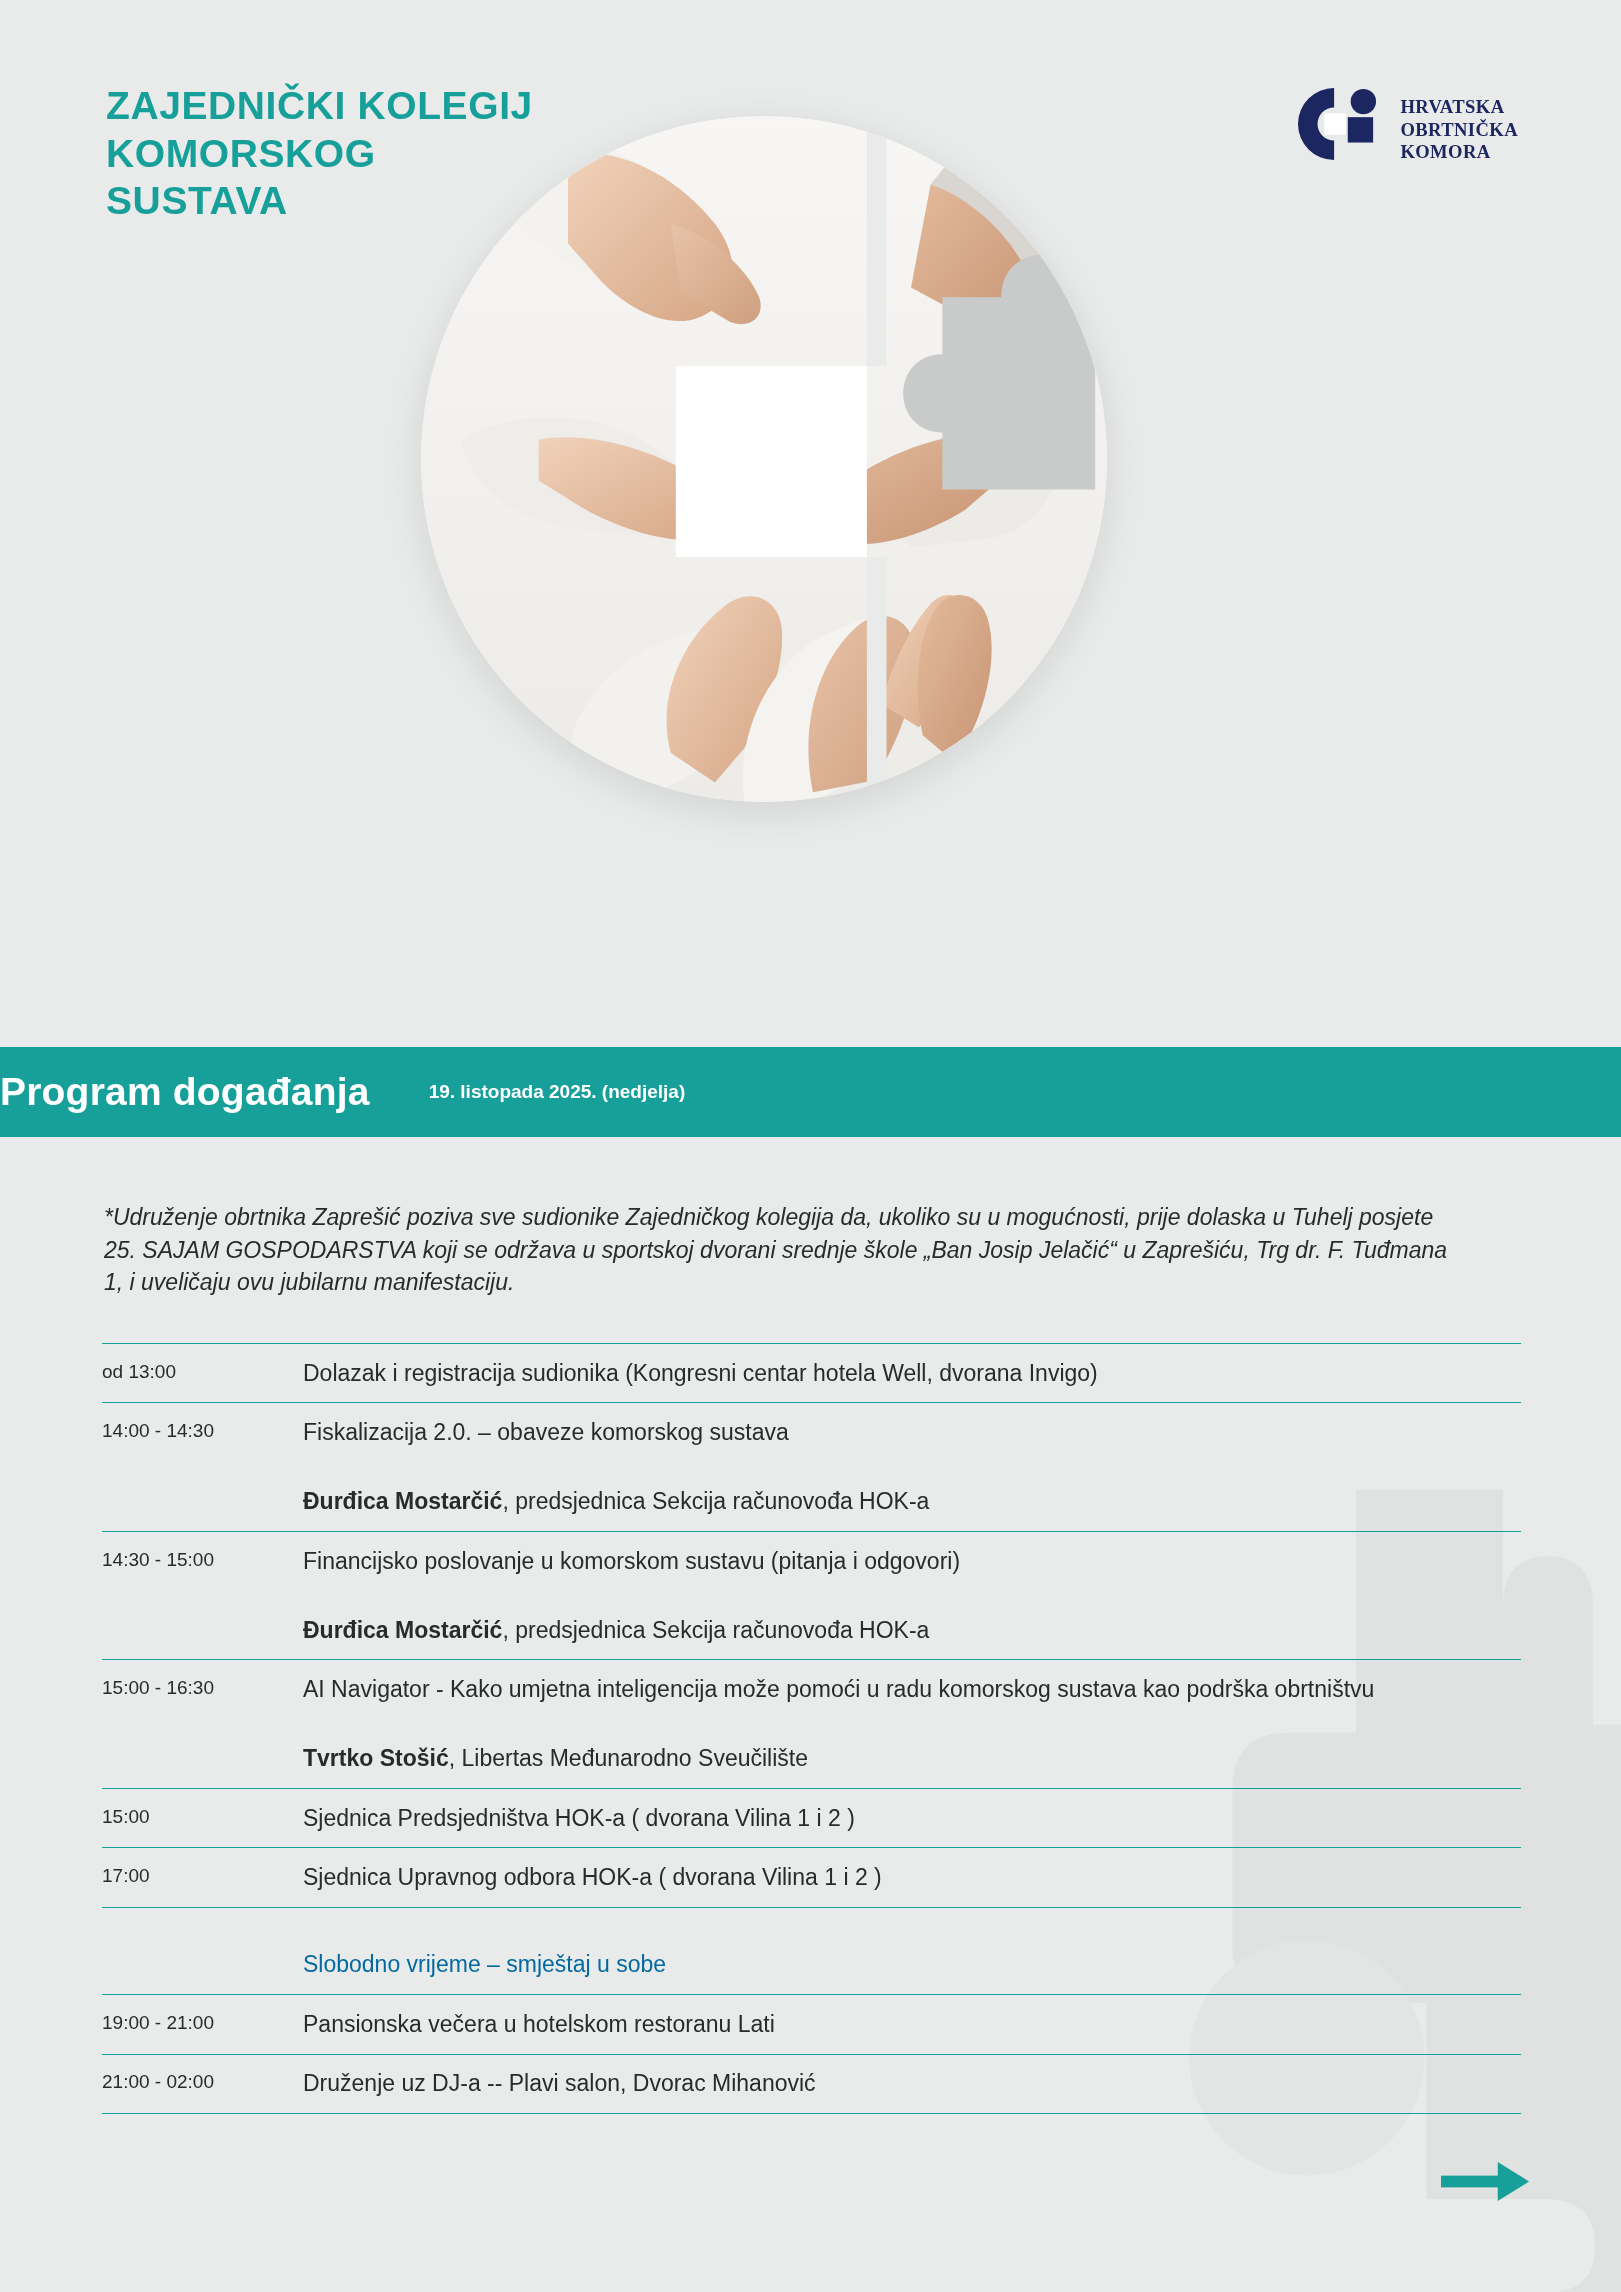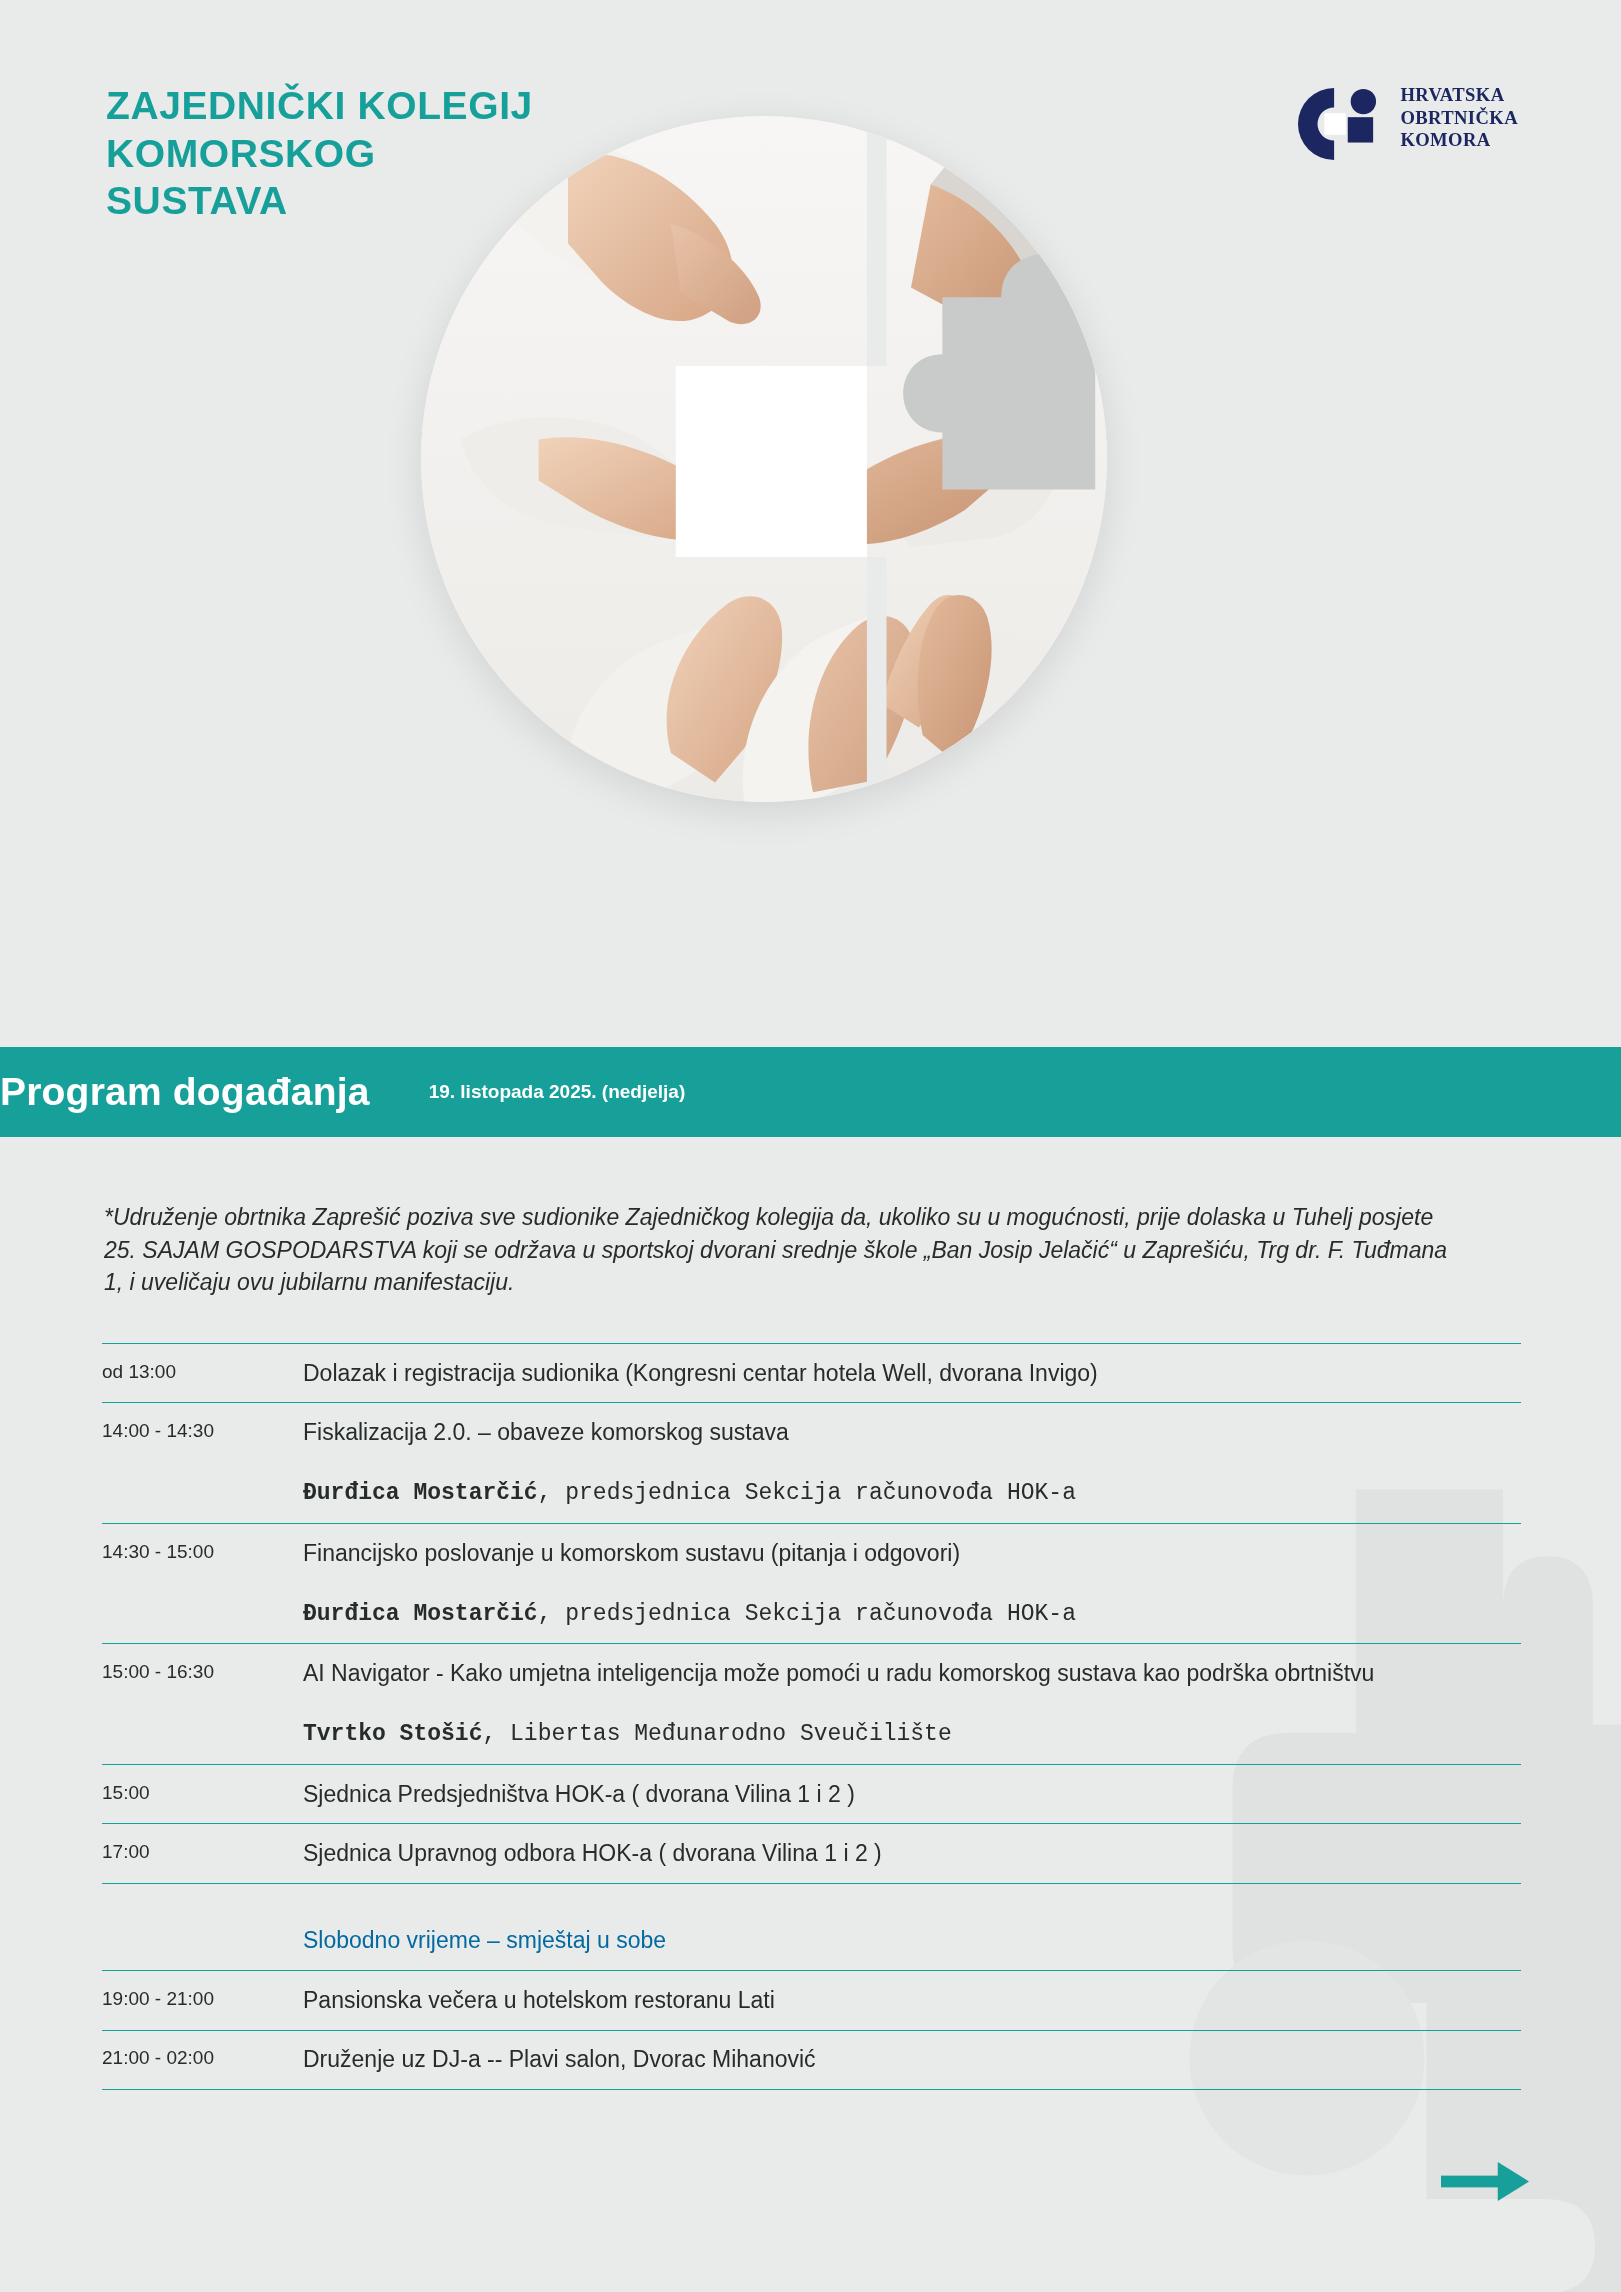--- a/index.html
+++ b/index.html
@@ -41,21 +41,21 @@
     color: #17a09a;
     text-transform: uppercase;
     white-space: pre-line;
   }
 
   .logo-wrap {
     position: absolute;
     right: 103px;
     top: 84px;
     display: flex;
-    align-items: flex-start;
+    align-items: flex-end;
     gap: 15.7px;
   }
   .logo-mark { width: 94px; height: 80px; position: relative; }
   .logo-text {
     font-family: "Liberation Serif", serif;
     font-weight: bold;
     font-size: 18.6px;
     line-height: 1.22;
     color: #1c2660;
     letter-spacing: 0.4px;
@@ -142,22 +142,21 @@
   }
   .row-body {
     flex: 1 1 auto;
     font-size: 23px;
     color: #262b2b;
     line-height: 1.35;
   }
   .row-desc { display: block; }
   .row-speaker {
     display: block;
-    margin-top: 30px;
-    font-family: Liberation Mono, monospace;
+    margin-top: 38px;
   }
   .row-speaker .sp-name { font-weight: bold; }
   .row-body.free { color: #0369a1; margin-top: 28px; }
 
   
   .arrow {
     position: absolute;
     right: 90px;
     bottom: 88px;
     width: 90px;

